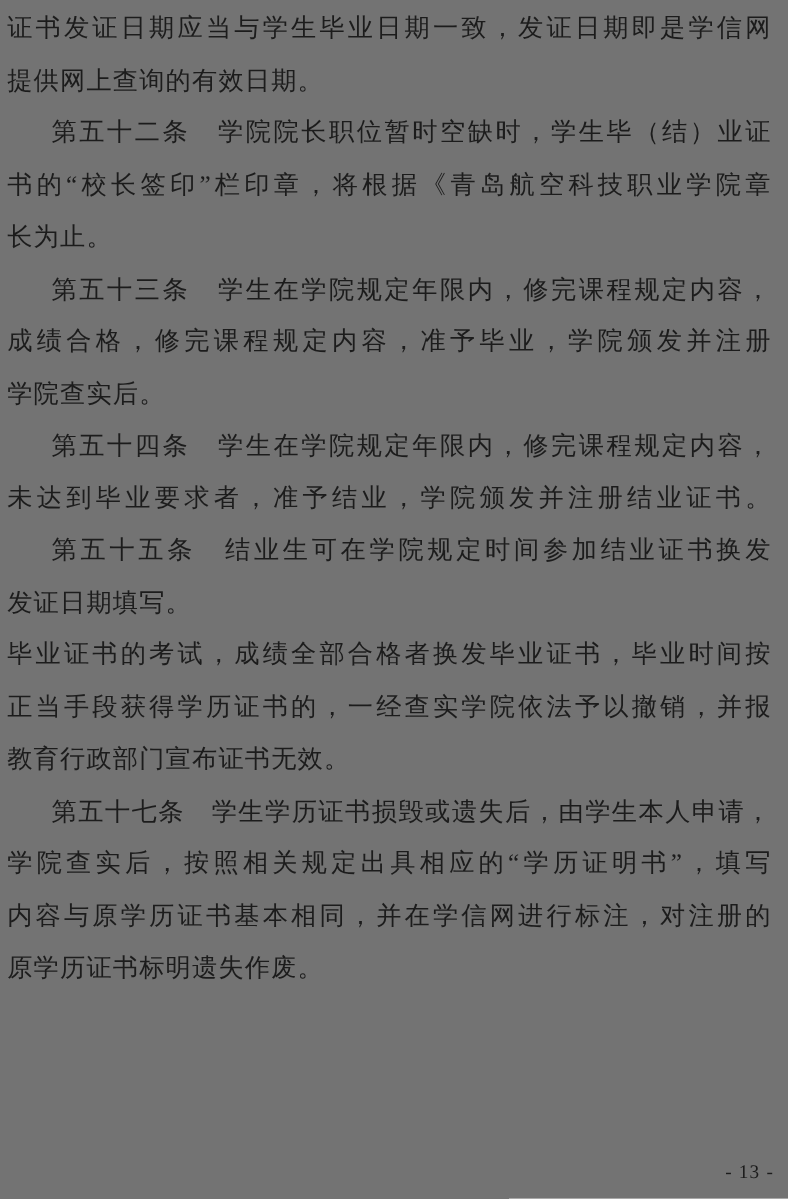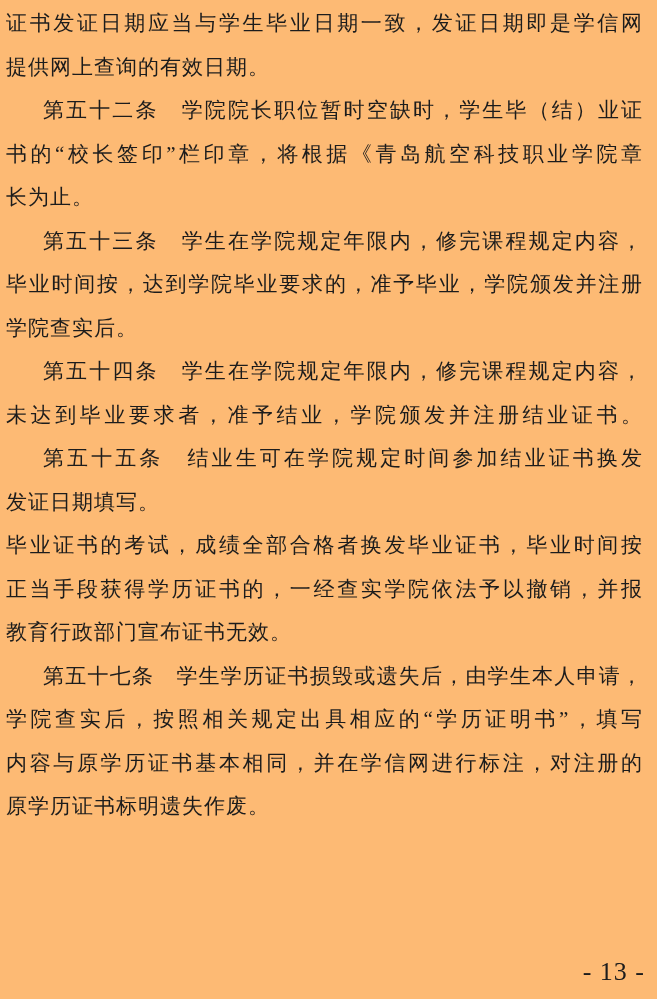--- a/index.html
+++ b/index.html
@@ -4,21 +4,21 @@
 <style>
   html, body {
     margin: 0;
     padding: 0;
     background: #ffffff;
   }
   .page {
     position: relative;
     width: 657px;
     height: 999px;
-    background: #fdba74;
+    background: #737373;
     box-sizing: border-box;
     padding: 2px 14px 0 6px;
     overflow: hidden;
     font-family: "Liberation Serif", "DejaVu Serif", serif;
     color: #1c1c1c;
   }
   .para {
     margin: 0;
   }
   .ln {
@@ -34,21 +34,21 @@
     text-align: center;
     text-align-last: left;
   }
   .ln.first {
     text-indent: 37px;
   }
   .page-number {
     position: absolute;
     right: 12px;
     bottom: 12px;
-    font-size: 26px;
+    font-size: 16px;
     letter-spacing: 1px;
     color: #1c1c1c;
   }
 </style>
 </head>
 <body>
 
 <div class="page">
 
   <div class="para">
@@ -57,21 +57,21 @@
   </div>
 
   <div class="para">
     <div class="ln first">第五十二条　学院院长职位暂时空缺时，学生毕（结）业证</div>
     <div class="ln">书的“校长签印”栏印章，将根据《青岛航空科技职业学院章</div>
     <div class="ln end">长为止。</div>
   </div>
 
   <div class="para">
     <div class="ln first">第五十三条　学生在学院规定年限内，修完课程规定内容，</div>
-    <div class="ln">毕业时间按，达到学院毕业要求的，准予毕业，学院颁发并注册</div>
+    <div class="ln">成绩合格，修完课程规定内容，准予毕业，学院颁发并注册</div>
     <div class="ln end">学院查实后。</div>
   </div>
 
   <div class="para">
     <div class="ln first">第五十四条　学生在学院规定年限内，修完课程规定内容，</div>
     <div class="ln">未达到毕业要求者，准予结业，学院颁发并注册结业证书。</div>
   </div>
 
   <div class="para">
     <div class="ln first">第五十五条　结业生可在学院规定时间参加结业证书换发</div>

